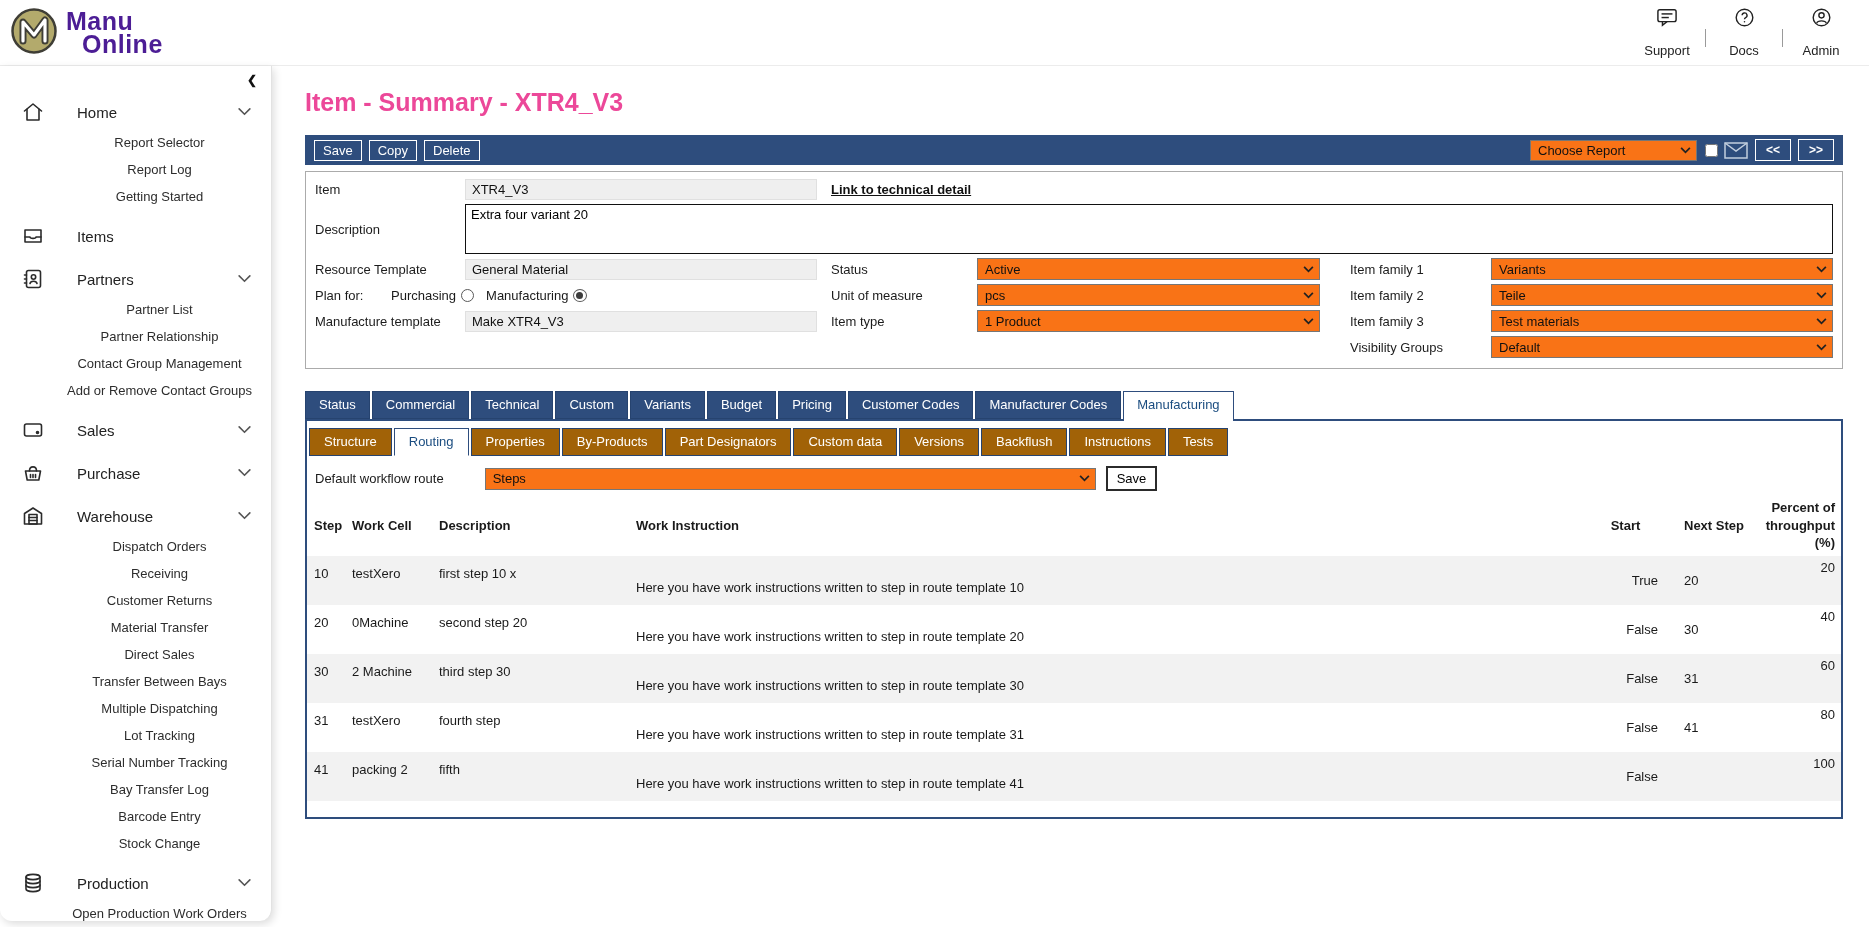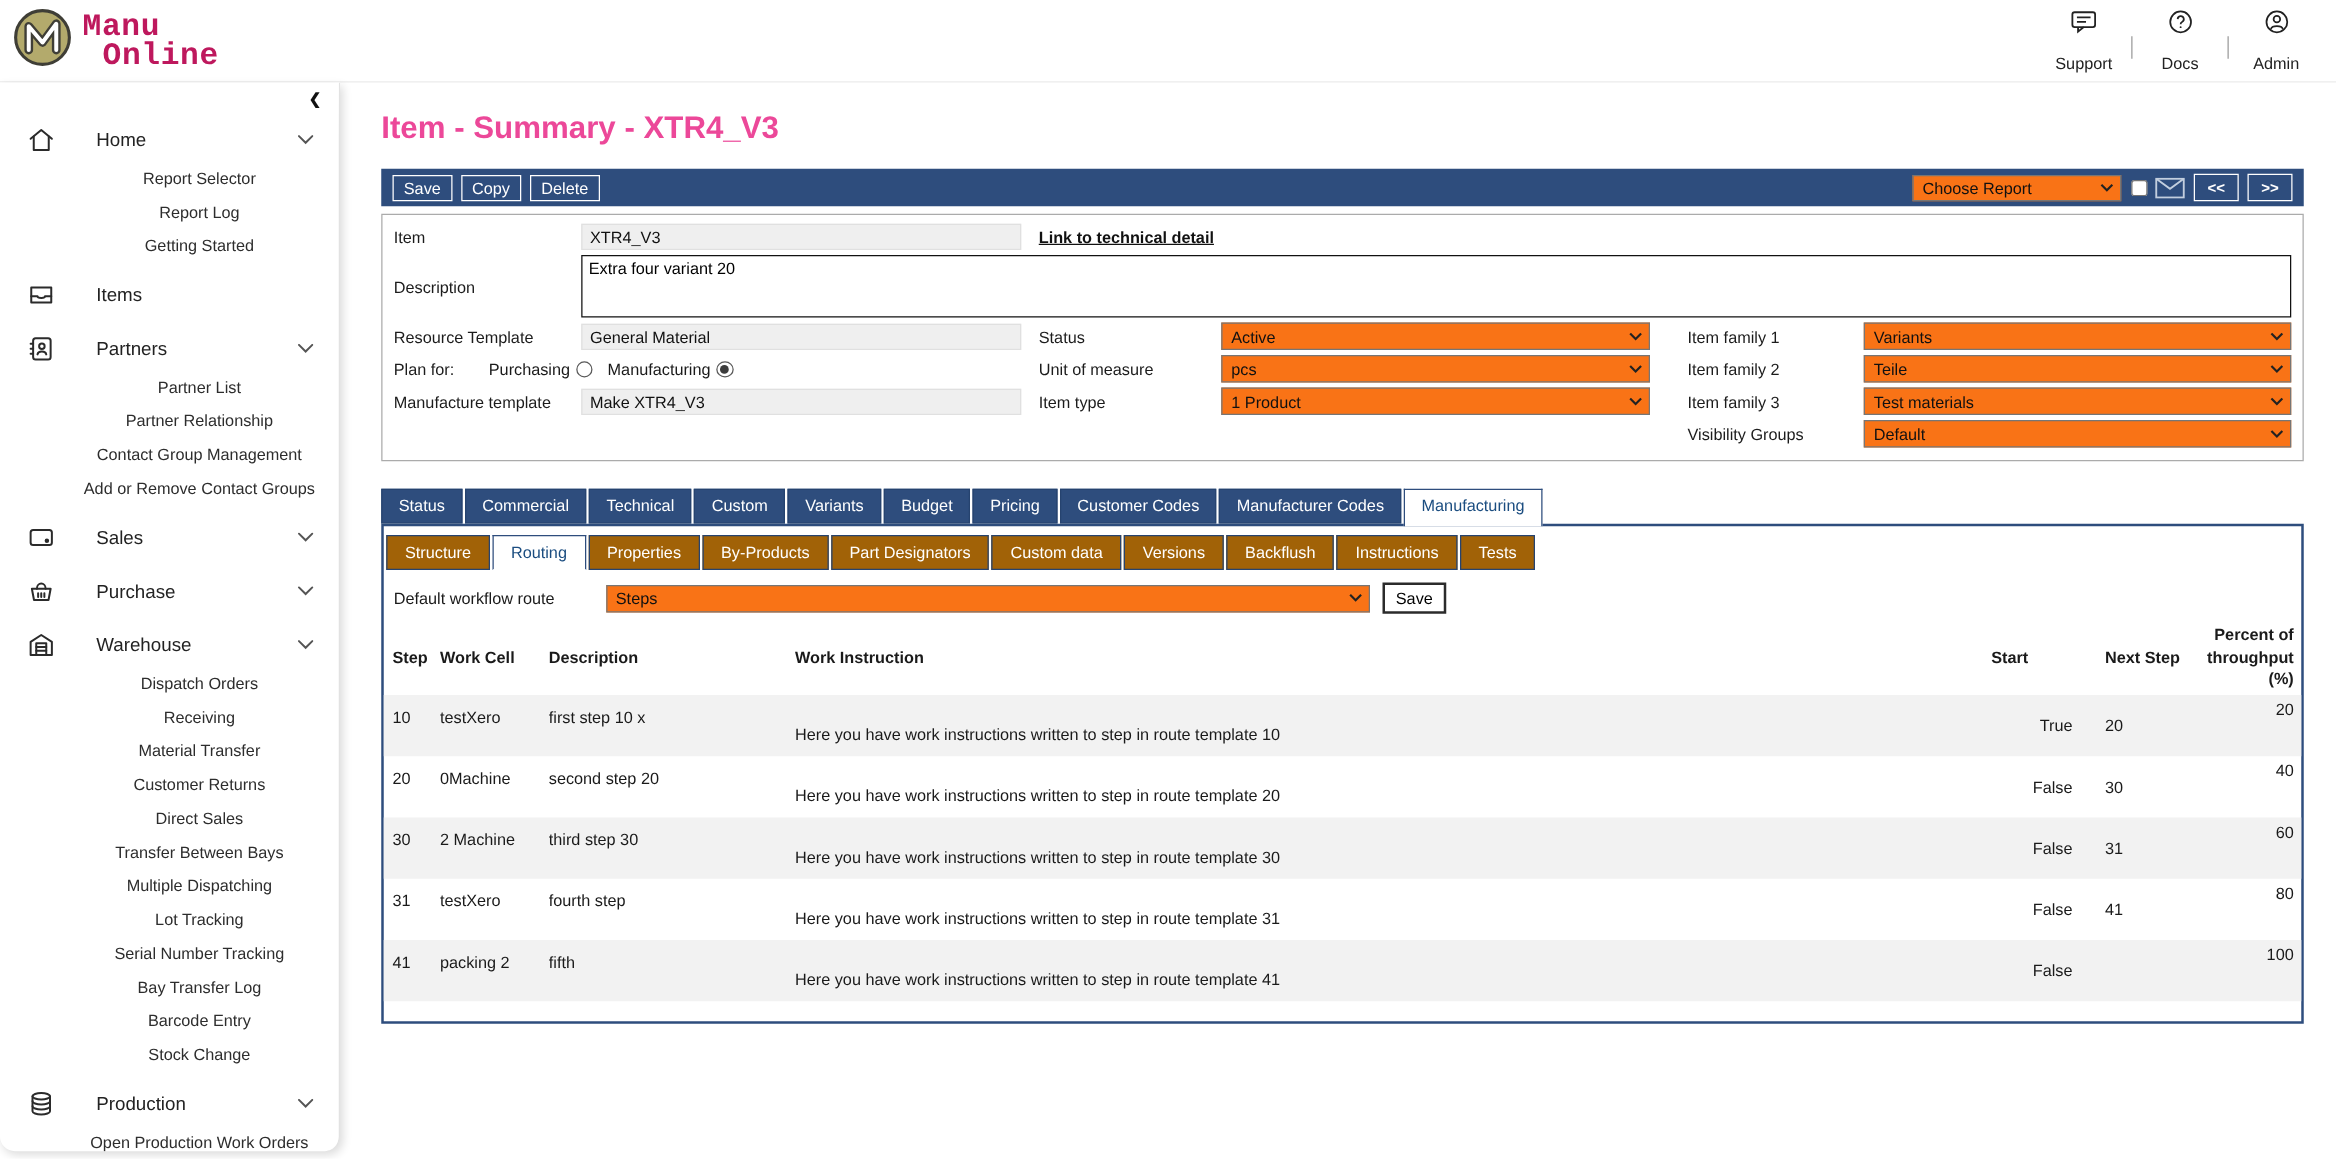--- a/index.html
+++ b/index.html
@@ -3,21 +3,21 @@
 <meta charset="utf-8">
 <style>
   * { margin:0; padding:0; box-sizing:border-box; }
   html,body { width:1869px; height:927px; overflow:hidden; background:#fff;
               font-family:"Liberation Sans", sans-serif; color:#1a1a1a; }
 
   
   .topbar { height:66px; display:flex; align-items:center; justify-content:space-between;
             padding:0 24px 0 10px; border-bottom:1px solid #ececec; background:#fff; }
   .brand { display:flex; align-items:center; gap:8px; }
-  .brand-text { font-weight:800; font-size:25px; line-height:0.92; color:#be185d; letter-spacing:0.5px;font-family:Liberation Mono, monospace; }
+  .brand-text { font-weight:800; font-size:25px; line-height:0.92; color:#4c1d95; letter-spacing:0.5px; }
   .brand-text .l2 { margin-left:16px; }
   .topnav { display:flex; align-items:center; gap:14px; }
   .topnav-item { display:flex; flex-direction:column; align-items:center; gap:12px;
                  font-size:13px; color:#222; cursor:pointer; min-width:48px; }
   .topnav-sep { width:1px; height:18px; background:#9a9a9a; margin-top:10px; }
 
   
   .shell { display:flex; height:861px; }
   .sidebar { width:272px; min-width:272px; background:#fff; height:855px;
              border-right:1px solid #e2e2e2; box-shadow:2px 3px 8px rgba(0,0,0,.14);
@@ -81,21 +81,21 @@
   
   .wf-row { display:flex; align-items:center; padding-left:8px; margin:6px 0 4px 0; font-size:13px; }
   .wf-sel { width:611px; margin-left:41px; }
   .wf-save { background:#fff; border:2px solid #2b2b2b; font-size:13px; padding:3px 9px;
              margin-left:10px; cursor:pointer; font-family:"Liberation Sans",sans-serif; }
 
   
   .rgrid { display:grid; grid-template-columns:38px 87px 197px auto 65px 95px 88px; padding-left:7px; }
   .thead { font-weight:bold; font-size:13px; min-height:58px; align-items:center; }
   .th { padding:4px 0; }
-  .th-start { text-align:left; }
+  .th-start { text-align:center; }
   .th-next { padding-left:26px; }
   .th-pct { text-align:right; padding-right:6px; line-height:1.35; }
   .trow { height:49px; font-size:13px; cursor:pointer; }
   .trow.alt { background:#f2f2f2; }
   .c-step { padding-top:10px; }
   .c-cell { padding-top:10px; }
   .c-desc { padding-top:10px; }
   .c-instr { padding-top:24px; }
   .c-start { padding-top:17px; text-align:right; }
   .c-next { padding-top:17px; padding-left:26px; }
@@ -248,22 +248,22 @@
           </span>
           <span class="nav-label">Warehouse</span>
           <span class="nav-chev">
             <svg width="13" height="8" viewBox="0 0 14 9" fill="none" stroke="#555" stroke-width="1.8" stroke-linecap="round">
               <path d="M1 1l6 6 6-6"></path>
             </svg>
           </span>
         </div>
         <div class="nav-sub">Dispatch Orders</div>
         <div class="nav-sub">Receiving</div>
+        <div class="nav-sub">Customer Returns</div>
         <div class="nav-sub">Material Transfer</div>
-        <div class="nav-sub">Customer Returns</div>
         <div class="nav-sub">Direct Sales</div>
         <div class="nav-sub">Transfer Between Bays</div>
         <div class="nav-sub">Multiple Dispatching</div>
         <div class="nav-sub">Lot Tracking</div>
         <div class="nav-sub">Serial Number Tracking</div>
         <div class="nav-sub">Bay Transfer Log</div>
         <div class="nav-sub">Barcode Entry</div>
         <div class="nav-sub">Stock Change</div>
         <div class="nav-section">
           <span class="nav-ic">

